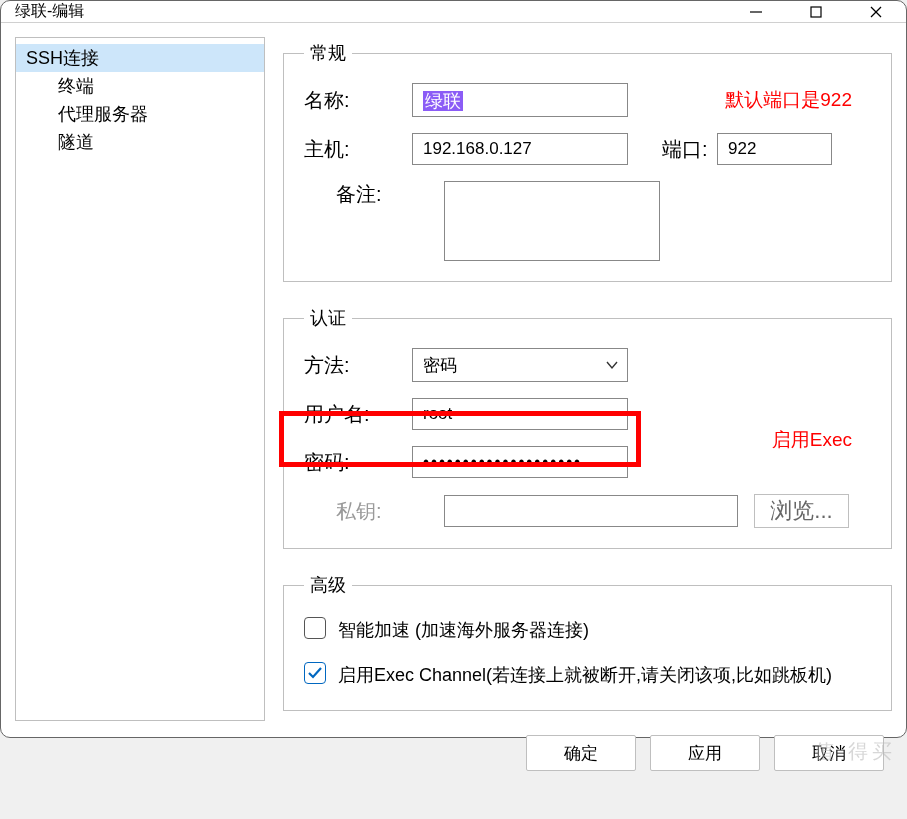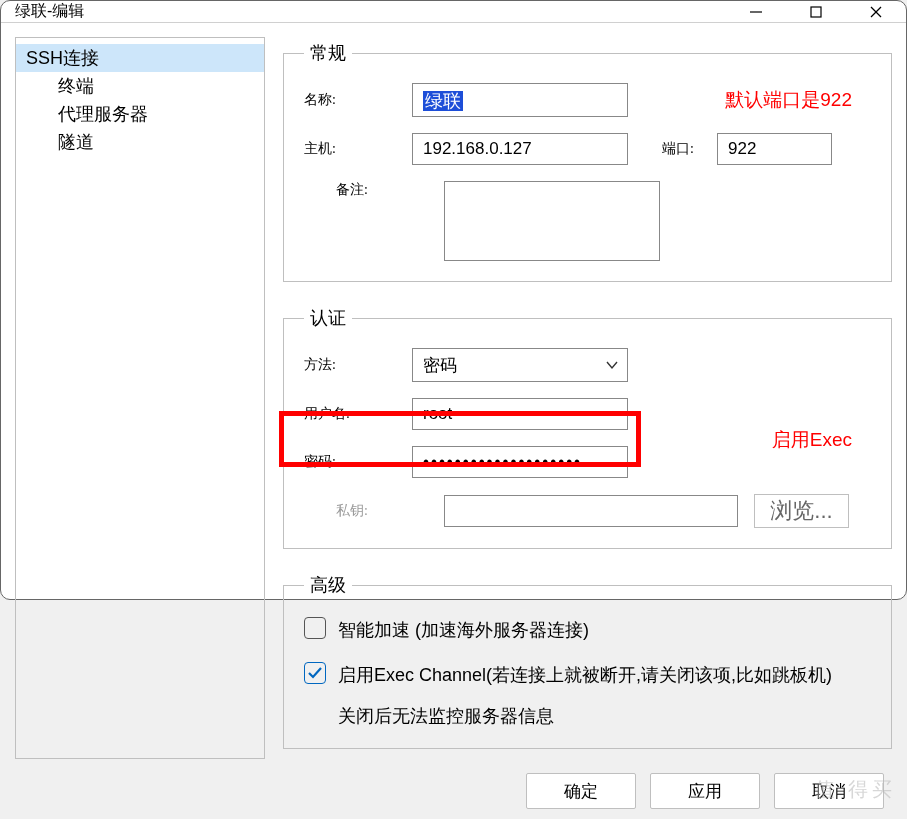--- a/index.html
+++ b/index.html
@@ -1,21 +1,21 @@
 <!DOCTYPE html>
 <html><head>
   <meta charset="utf-8">
   <style>
     * { box-sizing: border-box; margin: 0; padding: 0; font-family: "Microsoft YaHei", "Segoe UI", sans-serif; }
     body { background: #f0f0f0; width: 907px; height: 819px; overflow: hidden; }
     
     .window {
       background: #fff;
       width: 907px;
-      height: 600px;
+      height: 738px;
       border: 1px solid #666;
       border-radius: 10px;
       display: flex;
       flex-direction: column;
     }
     
     .titlebar {
       height: 42px;
       display: flex;
       align-items: center;
@@ -67,33 +67,33 @@
       font-size: 18px;
     }
     legend { padding: 0 6px; font-size: 18px; }
     
     .row {
       display: flex;
       align-items: center;
       margin-bottom: 16px;
     }
     .row:last-child { margin-bottom: 0; margin-left: 32px; }
-    .lbl { width: 108px; font-size: 14px; font-family: Liberation Serif, serif; }
+    .lbl { width: 108px; font-size: 20px; }
     .lbl.disabled { color: #9a9a9a; }
     
     input[type=text], input[type=password], textarea, .combo {
       border: 1px solid #888;
       font-size: 17px;
       padding: 5px 10px;
       background: #fff;
       font-family: inherit;
     }
     .in-name { width: 216px; }
     .in-name .sel {
-      background: #1d4ed8; color: #fff; padding: 0 2px;
+      background: #8b5cf6; color: #fff; padding: 0 2px;
     }
     .in-host { width: 216px; }
     .in-port-lbl { margin-left: 34px; width: 55px; }
     .in-port { width: 115px; }
     .in-note { width: 216px; height: 80px; resize: none; }
     .combo {
       width: 216px; height: 34px;
       display: flex; align-items: center; justify-content: space-between;
       padding-right: 8px;
     }
@@ -253,21 +253,20 @@
         <div class="chk-row">
           <div class="chk checked">
             <svg viewBox="0 0 16 16">
                 <polyline points="2,8 6,12 14,3" fill="none" stroke="#0067c0" stroke-width="2.2"></polyline>
               </svg>
           </div>
           <div>
             <div class="chk-text">启用Exec Channel(若连接上就被断开,请关闭该项,比如跳板机)</div>
           </div>
         </div>
-        <div class="chk-sub">关闭后无法监控服务器信息</div>
       </fieldset>
 
       <div class="annotation ann1">默认端口是922</div>
       <div class="annotation ann2">启用Exec</div>
       <div class="red-box"></div>
     </div>
   </div>
 
   <div class="footer">
     <button class="footer-btn">确定</button>

